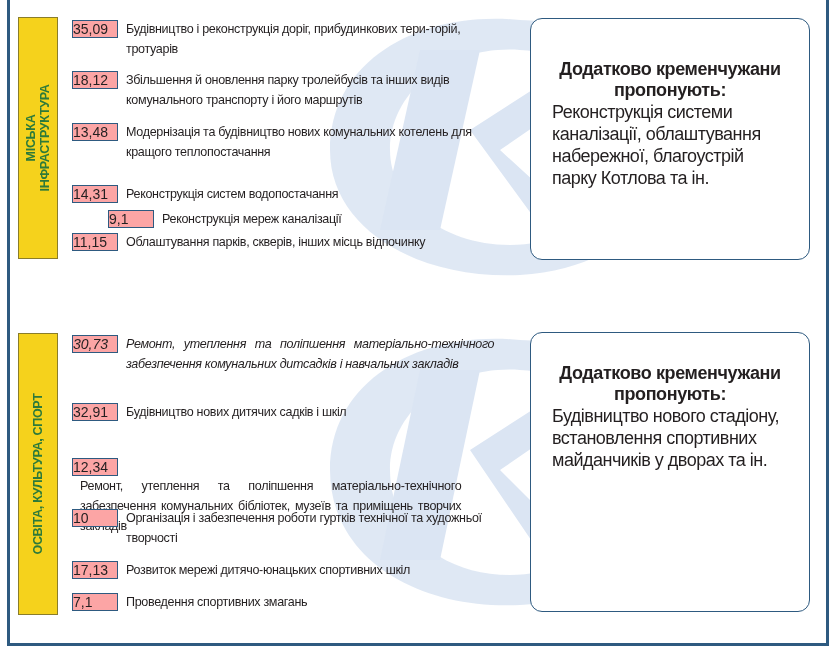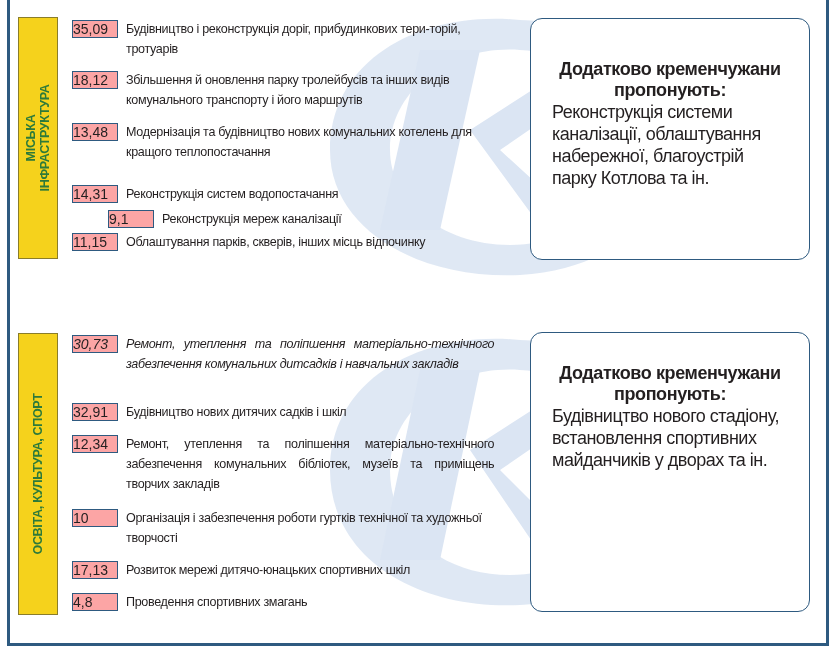--- a/index.html
+++ b/index.html
@@ -119,34 +119,34 @@
   </div>
 
   <div class="item" style="top:334px;font-style:italic;">
     <span class="val-box">30,73</span>
     <span class="val-text" style="text-align:justify;">Ремонт,  утеплення та поліпшення матеріально-технічного забезпечення комунальних дитсадків і навчальних закладів</span>
   </div>
   <div class="item" style="top:402px;">
     <span class="val-box">32,91</span>
     <span class="val-text">Будівництво нових дитячих садків і шкіл</span>
   </div>
-  <div class="item" style="top:434px;">
+  <div class="item" style="top:457px;flex-direction:column;">
     <span class="val-box">12,34</span>
     <span class="val-text" style="text-align:justify;">Ремонт, утеплення та поліпшення матеріально-технічного забезпечення комунальних бібліотек, музеїв та приміщень творчих закладів</span>
   </div>
   <div class="item" style="top:508px;">
     <span class="val-box">10</span>
     <span class="val-text">Організація і забезпечення роботи гуртків технічної та художньої творчості</span>
   </div>
   <div class="item" style="top:560px;">
     <span class="val-box">17,13</span>
     <span class="val-text">Розвиток мережі дитячо-юнацьких спортивних шкіл</span>
   </div>
   <div class="item" style="top:592px;">
-    <span class="val-box">4,8</span>
+    <span class="val-box">7,1</span>
     <span class="val-text">Проведення спортивних змагань</span>
   </div>
 
   <div class="note" style="top:332px; height:280px; padding-top:30px;">
     <div class="note-title">Додатково кременчужани пропонують:</div>
     <div class="note-body">Будівництво нового стадіону, встановлення спортивних майданчиків у дворах та ін.</div>
   </div>
 </div>
 
 </body></html>

